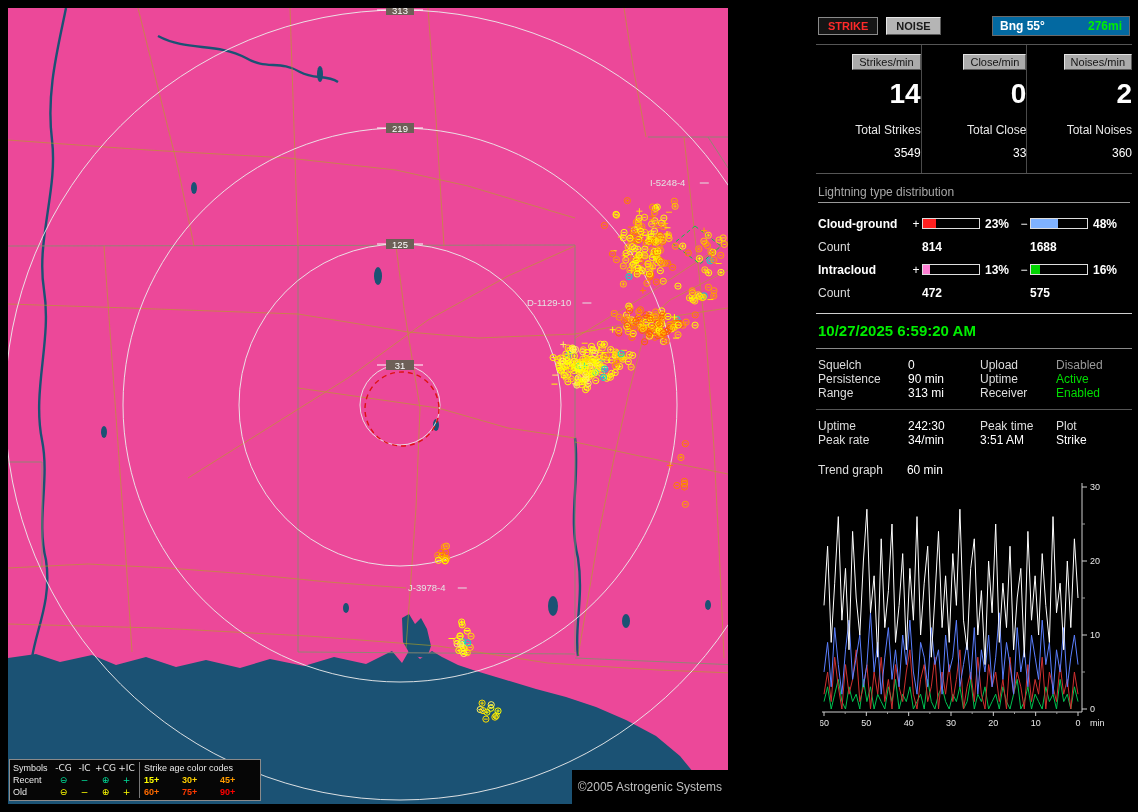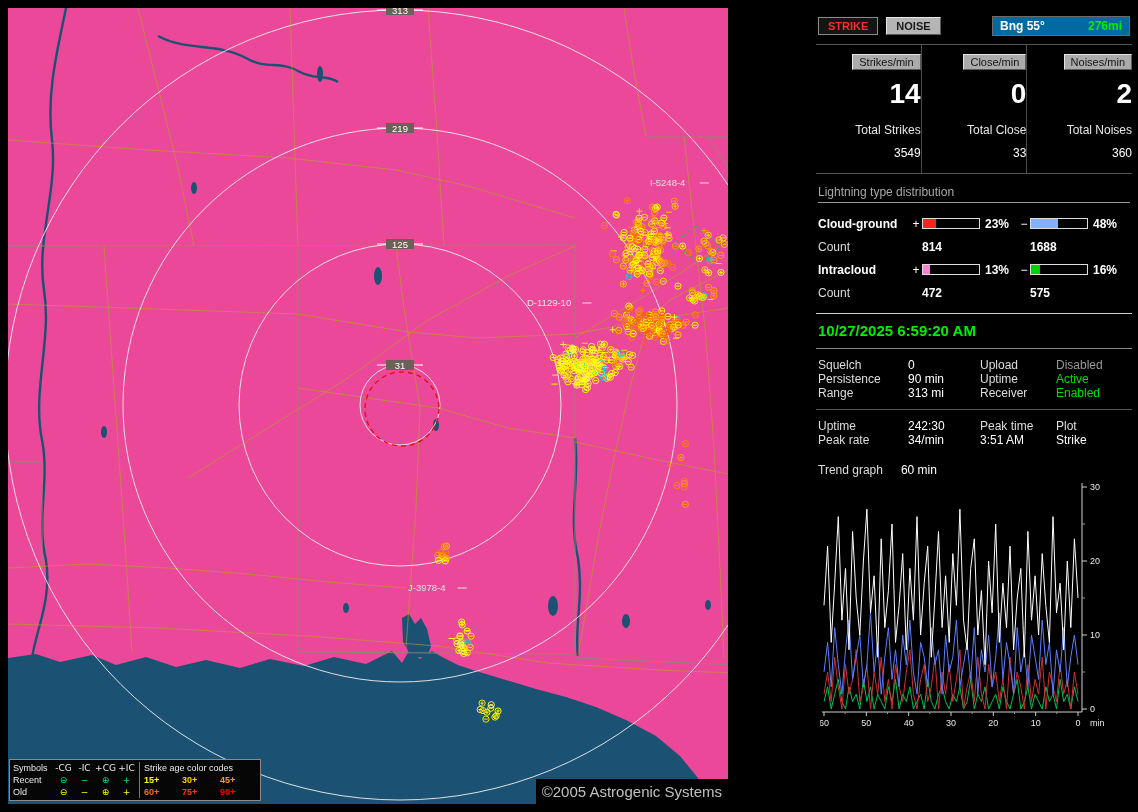--- a/index.html
+++ b/index.html
@@ -1,21 +1,21 @@
 <!DOCTYPE html>
 <html><head>
 <meta charset="utf-8">
 <style>
 *{margin:0;padding:0;box-sizing:border-box}
 html,body{width:1138px;height:812px;background:#000;font-family:"Liberation Sans",sans-serif;overflow:hidden}
 .screen{position:relative;width:1138px;height:812px;background:#000}
 
 .map{position:absolute;left:8px;top:8px;width:720px;height:796px;background:#ec4899;overflow:hidden}
 .map svg{position:absolute;left:0;top:0}
-.copyright{position:absolute;right:0;bottom:0;background:#000;color:#c0c0c0;font-size:15px;padding:4px 6px;z-index:5}
+.copyright{position:absolute;right:0;bottom:0;background:#000;color:#c0c0c0;font-size:12px;padding:10px 6px;z-index:5}
 .map-legend{position:absolute;left:1px;bottom:3px;width:252px;background:#060606;border:1px solid #8a8a8a;z-index:5;color:#e8e8e8;font-size:9px;display:flex;padding:2px 3px}
 .leg-left{width:128px;border-right:1px solid #777;padding-right:2px}
 .leg-right{flex:1;padding-left:4px}
 .leg-row{display:grid;grid-template-columns:40px 21px 21px 21px 21px;height:12px;line-height:12px}
 .leg-sym{font-family:"DejaVu Sans",sans-serif;text-align:center}
 .leg-age-header{height:12px;line-height:12px;white-space:nowrap}
 .leg-age-row{display:grid;grid-template-columns:38px 38px 38px;height:12px;line-height:12px;font-weight:bold}
 
 .panel{position:absolute;left:816px;top:8px;width:316px;height:796px;background:#000;color:#fff;font-size:12px}
 .topbar{display:flex;align-items:center;gap:8px;padding:8px 2px 8px 2px;border-bottom:1px solid #555}
@@ -41,21 +41,21 @@
 .bar i{position:absolute;left:0;top:0;bottom:0;display:block}
 .pct{font-weight:bold;padding-left:5px;color:#fff}
 .count-row{display:grid;grid-template-columns:104px 108px 1fr;align-items:center;height:23px}
 .count-lbl{color:#dcdcdc}
 .count-val{font-weight:bold;color:#fff}
 .datetime{color:#00ee00;font-weight:bold;font-size:15px;padding:8px 2px 9px;border-bottom:1px solid #8a8a8a}
 .grid4{display:grid;grid-template-columns:90px 72px 76px 1fr;padding:9px 2px}
 .status{border-bottom:1px solid #555}
 .lbl{color:#dedede}
 .val{color:#fff}
-.trendlbl{display:flex;gap:18px;padding:7px 2px 4px}
+.trendlbl{display:flex;gap:24px;padding:7px 2px 4px}
 #trend-svg{display:block;margin-left:4px;background:#000}
 </style>
 </head>
 <body>
 
 <div class="screen">
 
   <div class="map">
     <svg id="map-svg" width="800" height="796" viewBox="0 0 800 796">
         <path d="M0,650 L28,646 L52,654 L84,647 L108,657 L138,649 L168,659 L198,652 L232,660 L262,651 L296,658 L326,649 L358,656 L384,643 L394,655 L402,641 L412,651 L424,643 L434,649 L450,657 L468,663 L498,672 L528,681 L558,689 L588,699 L618,712 L648,728 L672,748 L690,770 L698,796 L0,796 Z" fill="#1b5274"></path>

